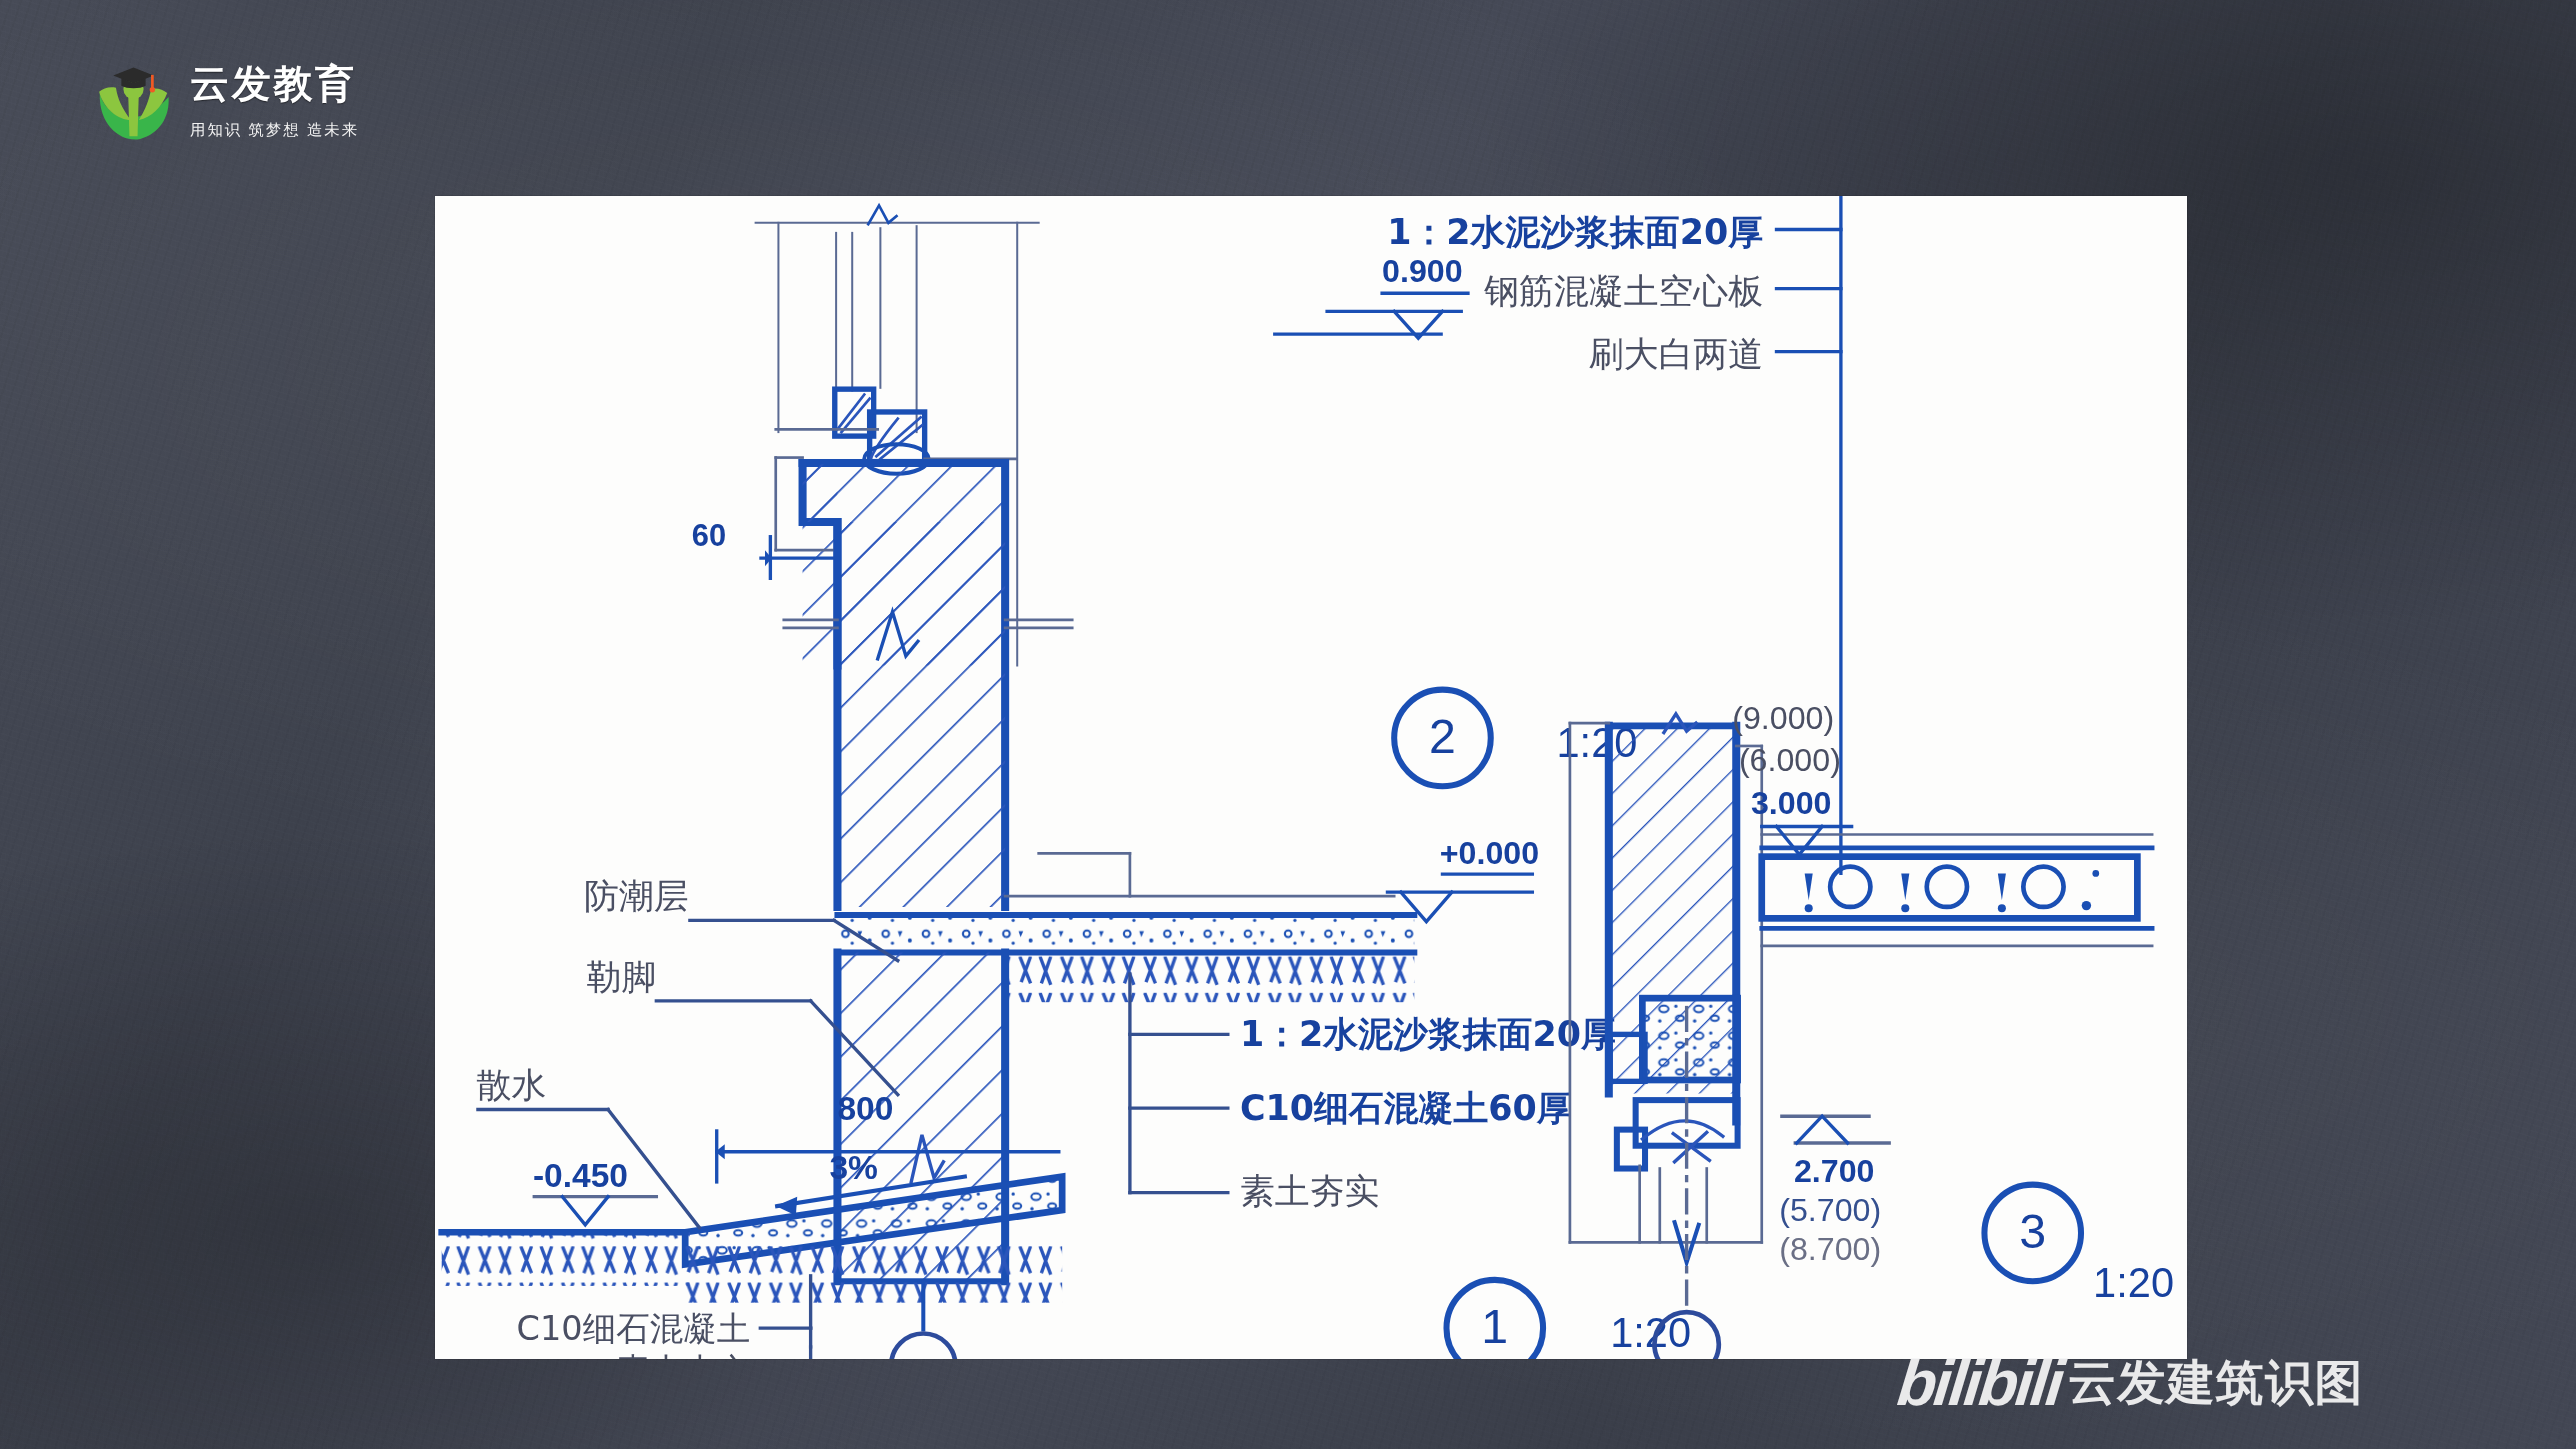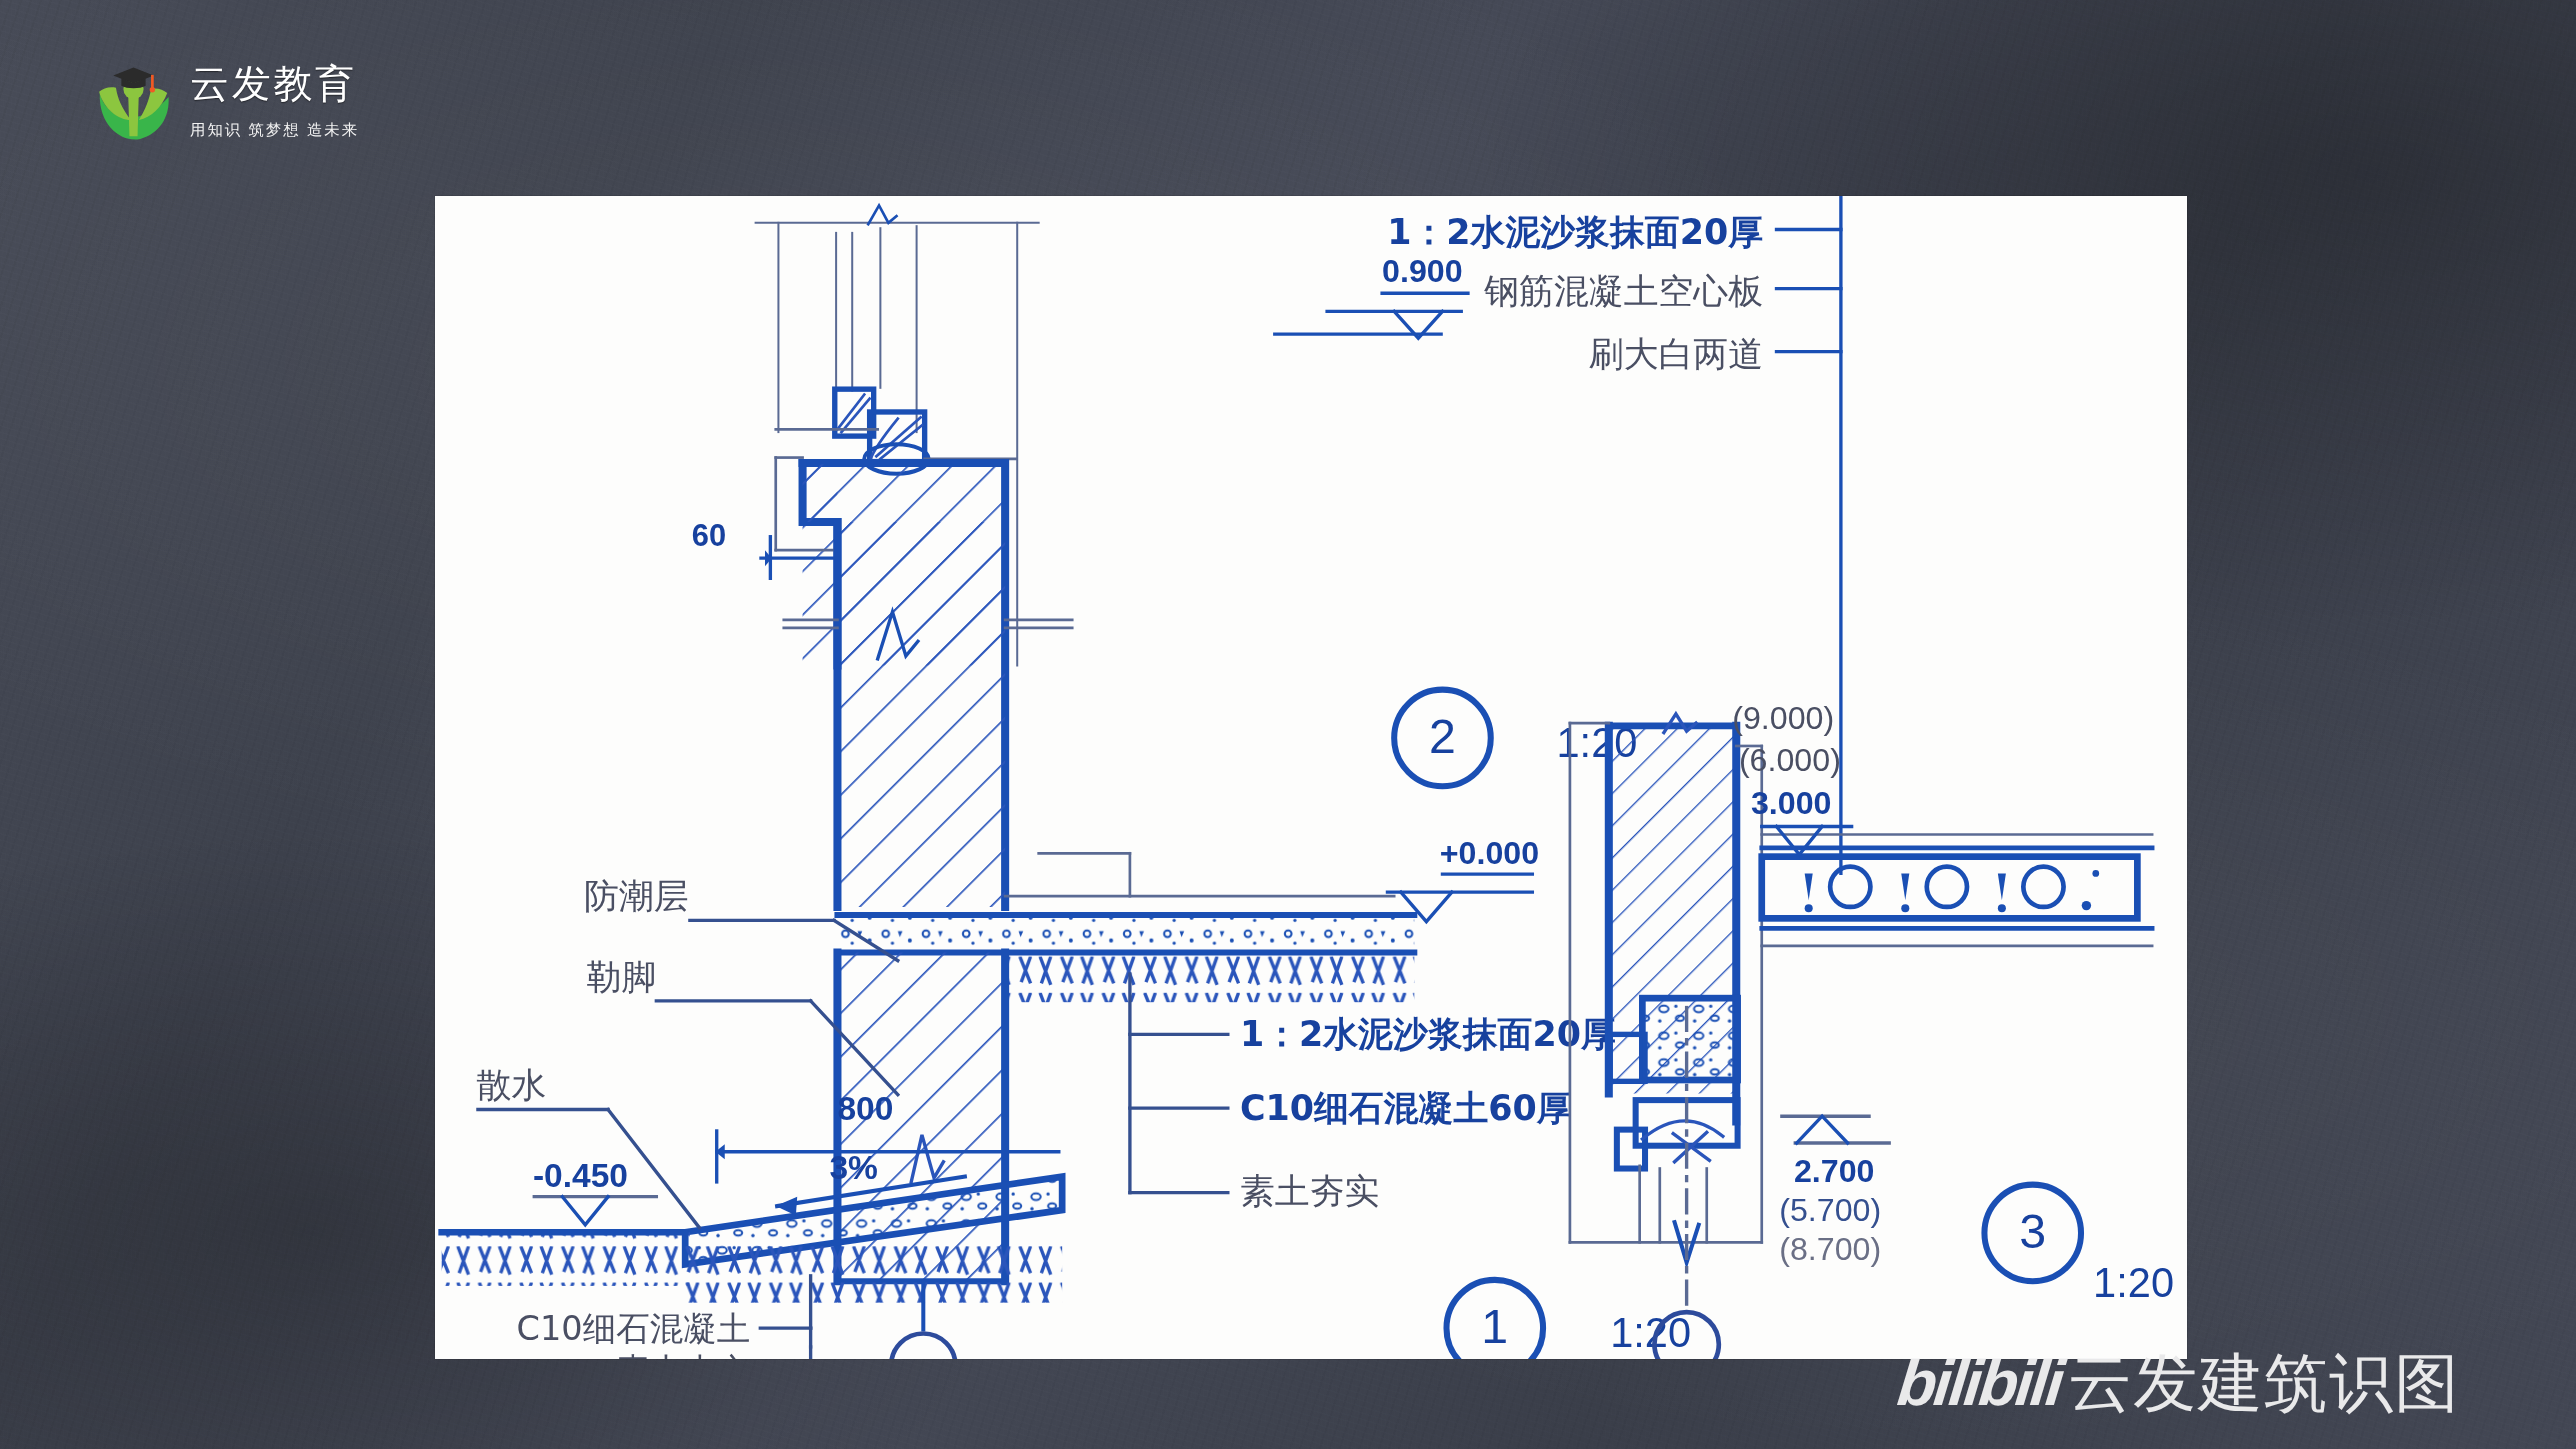--- a/index.html
+++ b/index.html
@@ -25,41 +25,41 @@
       repeating-linear-gradient(17deg, rgba(255,255,255,0.018) 0 1.3px, rgba(0,0,0,0) 1.3px 6px),
       repeating-linear-gradient(-72deg, rgba(0,0,0,0.035) 0 2px, rgba(0,0,0,0) 2px 9.4px),
       repeating-linear-gradient(95deg, rgba(255,255,255,0.012) 0 0.7px, rgba(0,0,0,0) 0.7px 4px);
     mix-blend-mode:overlay;opacity:.85;
   }
 
   
   #logo{position:absolute;left:89px;top:58px;display:flex;align-items:center;gap:12px;}
   .logo-mark{width:89px;height:89px;position:relative;}
   .logo-text{display:flex;flex-direction:column;justify-content:center;}
-  .logo-title{color:#ffffff;font-size:39px;font-weight:normal;letter-spacing:2.7px;line-height:1.05;
+  .logo-title{color:#ffffff;font-size:39px;font-weight:bold;letter-spacing:2.7px;line-height:1.05;
               font-family:"Liberation Sans","DejaVu Sans",sans-serif;text-shadow:0 0.7px 1.3px rgba(0,0,0,.5);}
   .logo-sub{color:#f2f2f2;font-size:15.4px;letter-spacing:2px;margin-top:16px;white-space:nowrap;}
 
   
   #sheet{
     position:absolute;left:435px;top:196px;width:1752px;height:1163px;
     background:#fdfdfc;
     box-shadow:0 0 0 0.7px rgba(0,0,0,.12);
   }
   #sheet svg{display:block;width:100%;height:100%;}
 
   
   #watermark{
     position:absolute;left:1898px;top:1351px;display:flex;align-items:center;gap:6.7px;
     color:#e9e9ea;
   }
   .bili-logo{font-size:64px;font-weight:bold;font-style:italic;letter-spacing:-2.7px;
              font-family:"Liberation Sans","DejaVu Sans",sans-serif;
              transform:skewX(-6deg);line-height:1;}
-  .bili-name{font-size:64px;font-weight:normal;letter-spacing:1.3px;line-height:1;
+  .bili-name{font-size:48px;font-weight:bold;letter-spacing:1.3px;line-height:1;
              font-family:"Liberation Sans","DejaVu Sans",sans-serif;}
 </style>
 </head>
 <body>
 
 <div id="board"></div>
 
 <div id="logo">
   <div class="logo-mark">
     <svg viewBox="0 0 132 132" width="89" height="89">

